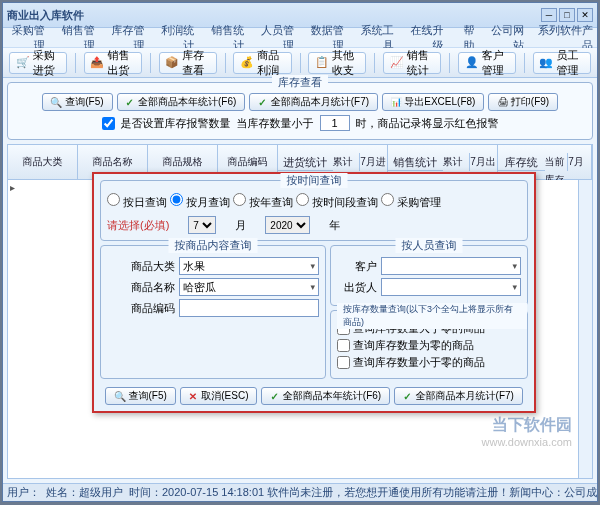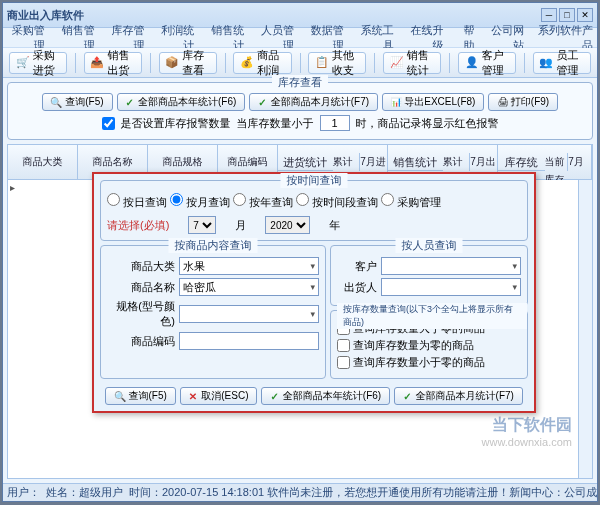--- a/index.html
+++ b/index.html
@@ -217,24 +217,20 @@
             <span>水果</span>
           </div>
         </div>
       <div class="formrow">
           <label>商品名称</label>
           <div class="combo">
             <span>哈密瓜</span>
           </div>
         </div>
       <div class="formrow">
-          <label>规格(型号颜色)</label>
-          <div class="combo"></div>
-        </div>
-      <div class="formrow">
           <label>商品编码</label>
           <input style="">
         </div>
     </div>
     <div class="dlg-col">
       <div class="dlg-group" style="margin-bottom:4px">
         <div class="grouplabel">按人员查询</div>
         <div class="formrow">
             <label style="width:40px">客户</label>
             <div class="combo"></div>

